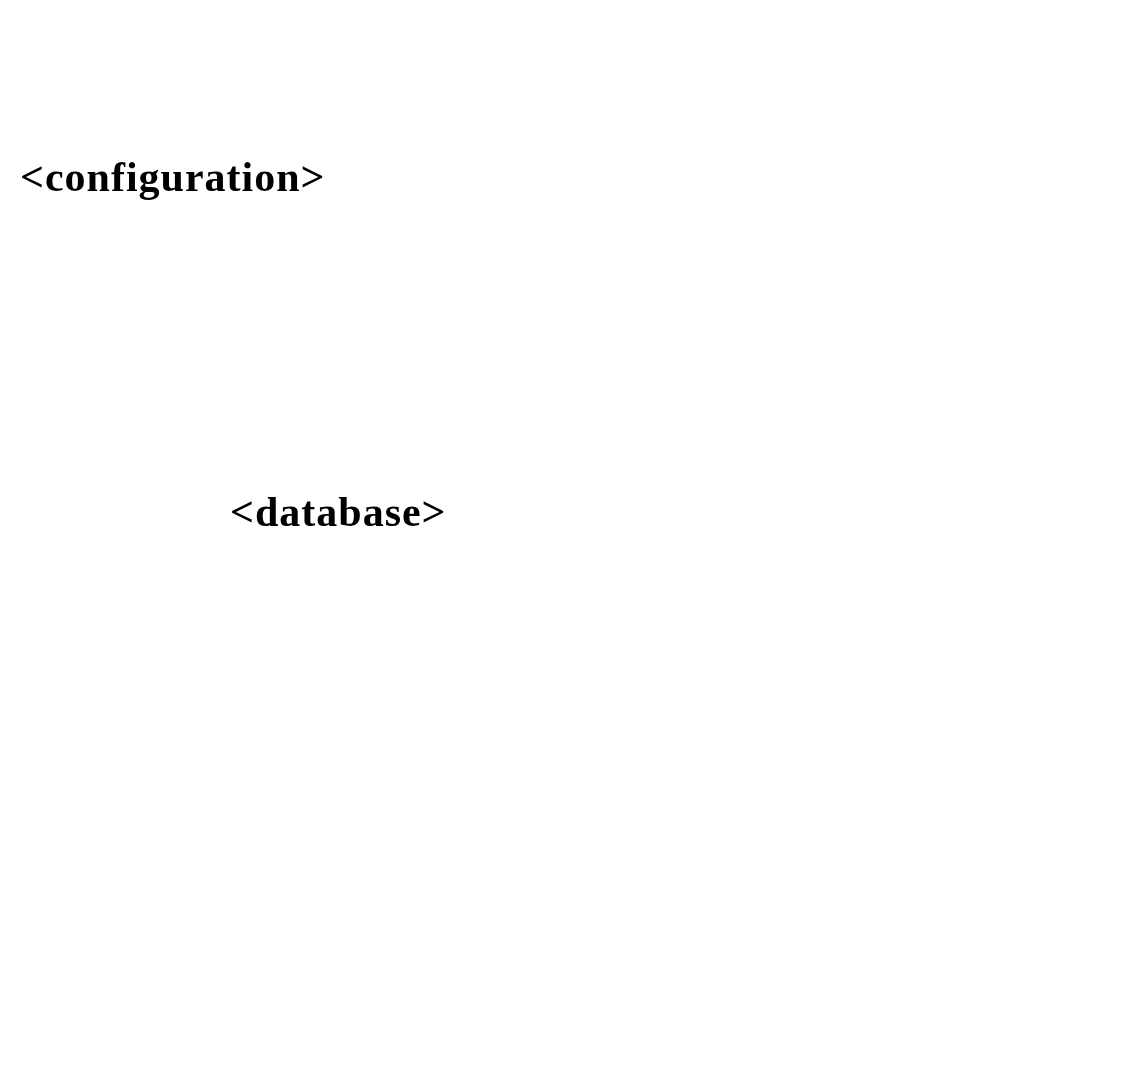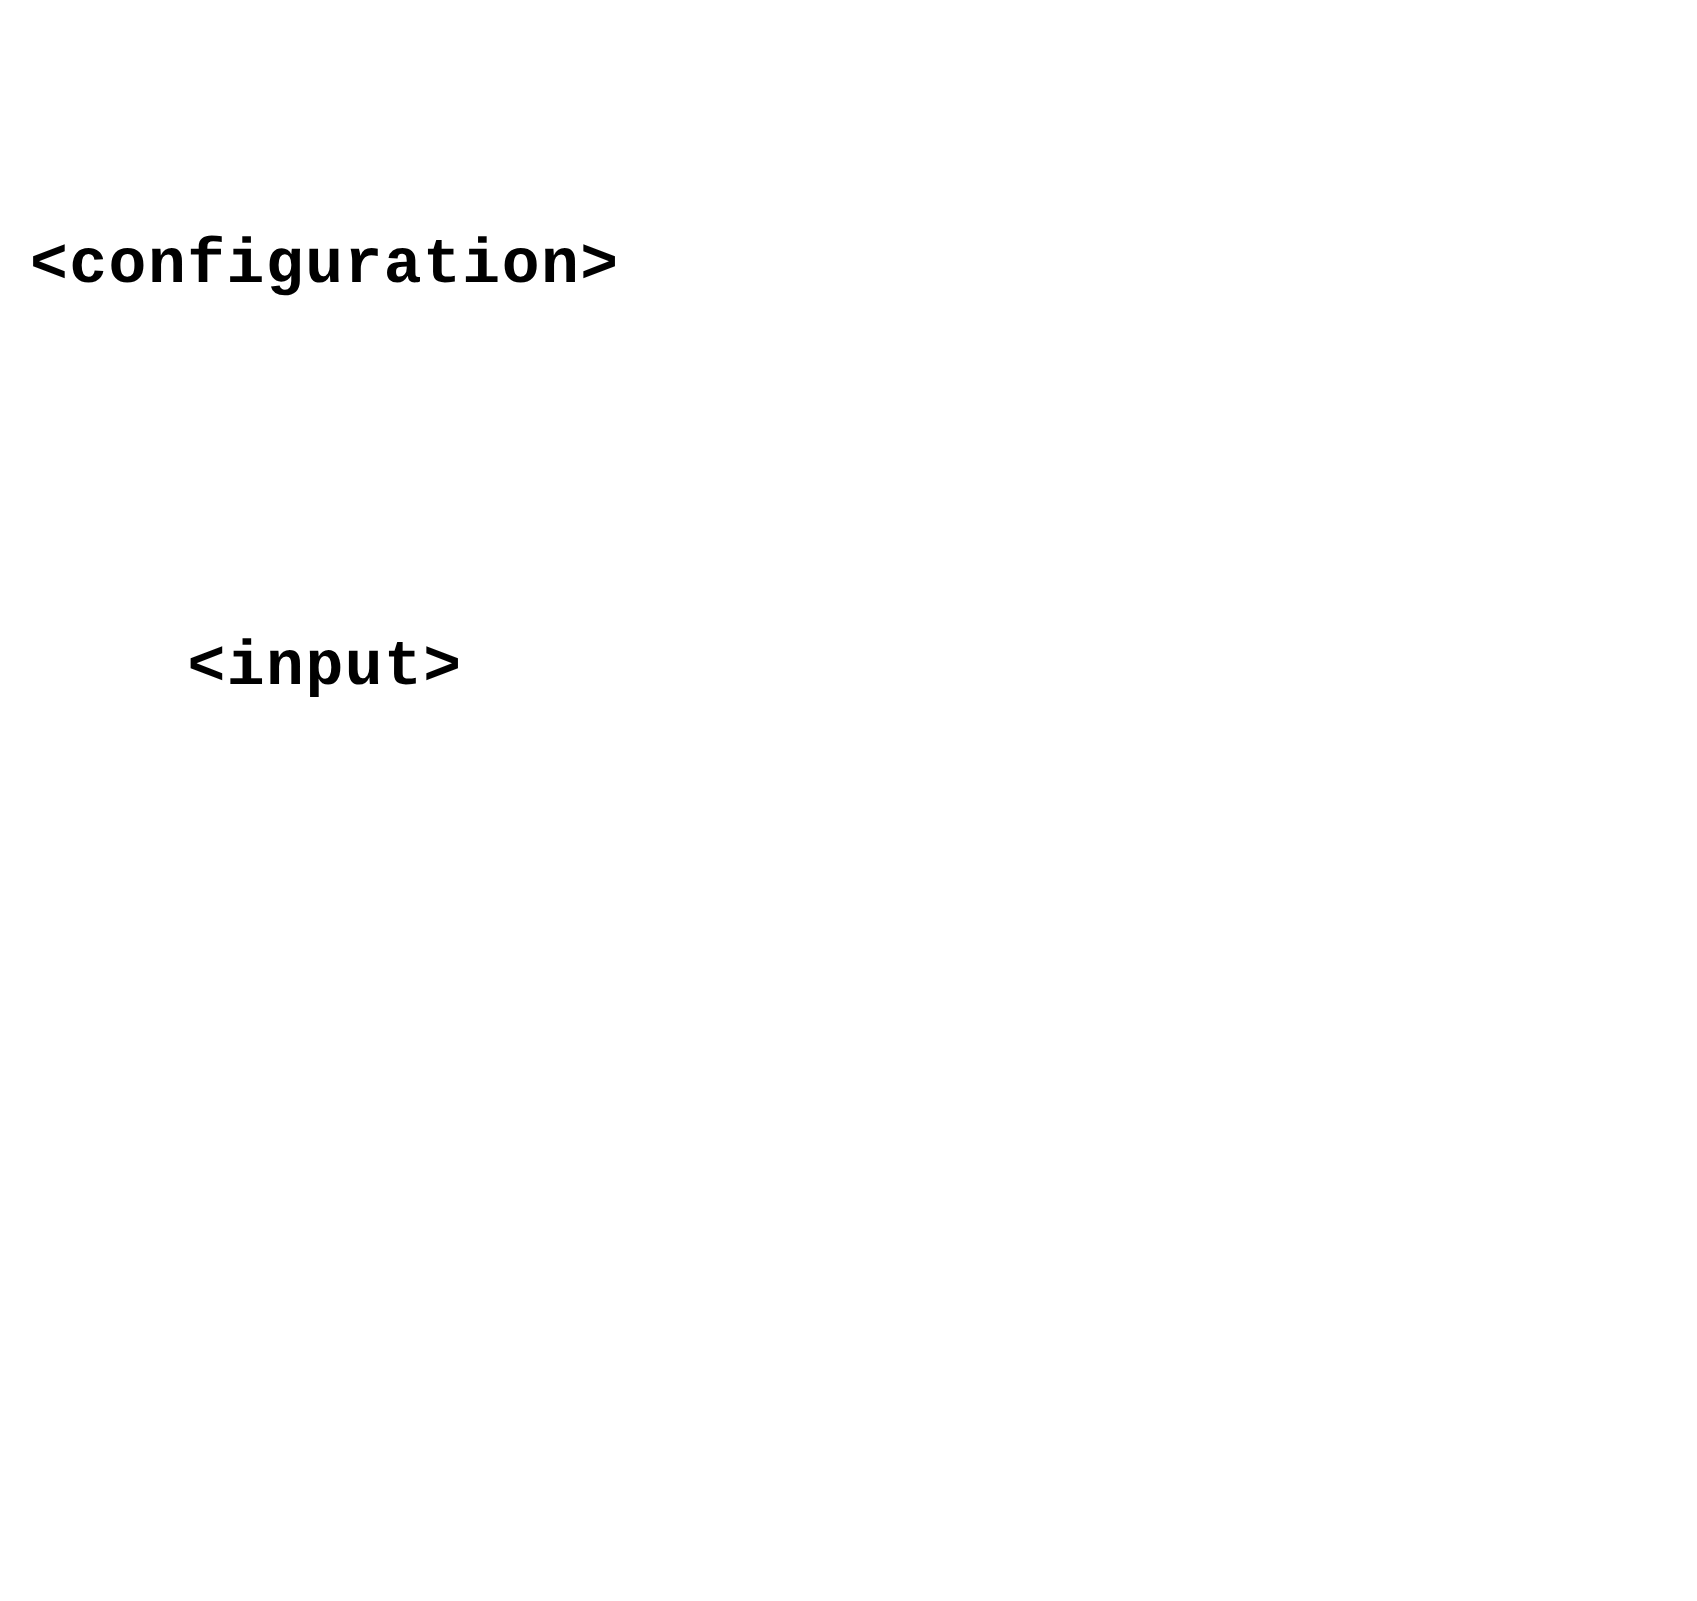--- a/index.html
+++ b/index.html
@@ -18,20 +18,21 @@
     font-weight:bold;
     font-size:42px;
     line-height:67px;
     color:#000000;
     white-space:pre;
     letter-spacing:1px;
   }
   .line{
     display:flex;
     align-items:flex-end;
+    font-family:Liberation Serif, serif;
   }
   .ind{
     position:relative;
     width:105px;   
     flex:0 0 105px;
   }
   
   .ind.guide::before{
     content:"";
     position:absolute;
@@ -40,22 +41,22 @@
     bottom:0;
     border-left:2px dotted #000;
   }
 </style>
 </head>
 <body>
 
 <div class="code">
   <div class="line"><span>&lt;configuration&gt;</span></div>
 
-  <div class="line"><span class="ind"></span><span>&lt;input&gt;</span></div>
 
+  <div class="line"><span class="ind"></span><span class="ind guide"></span><span>&lt;database&gt;</span></div>
 
   
   
   
 
   
 
   
 
   

